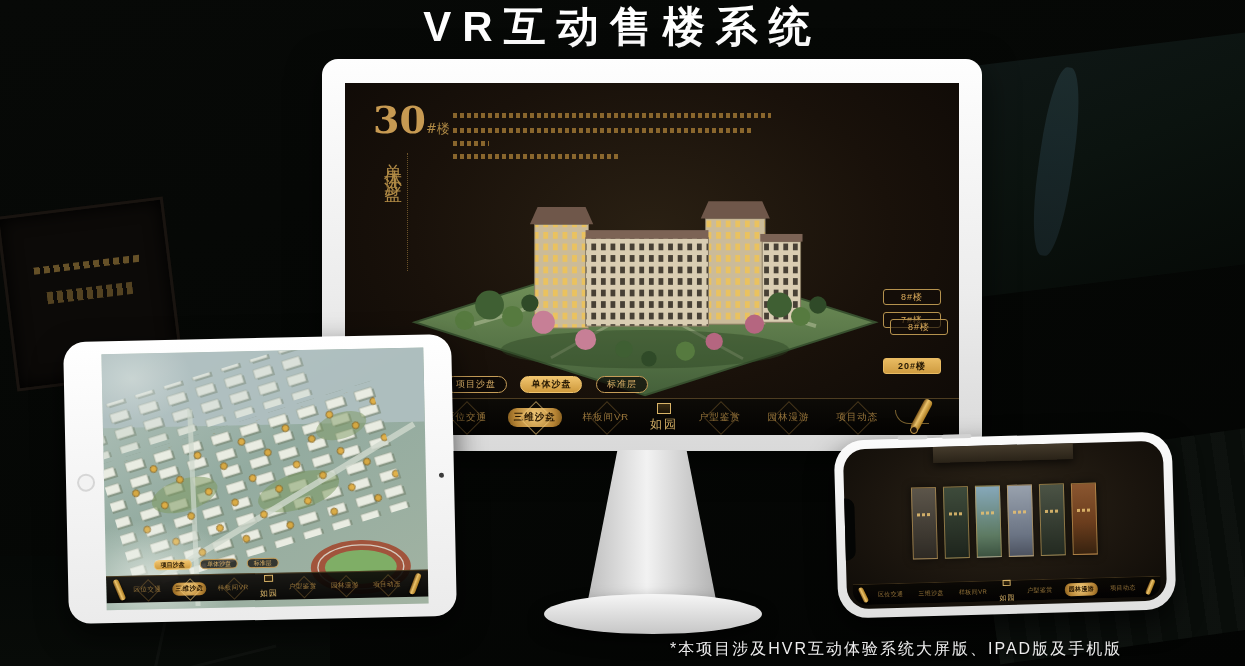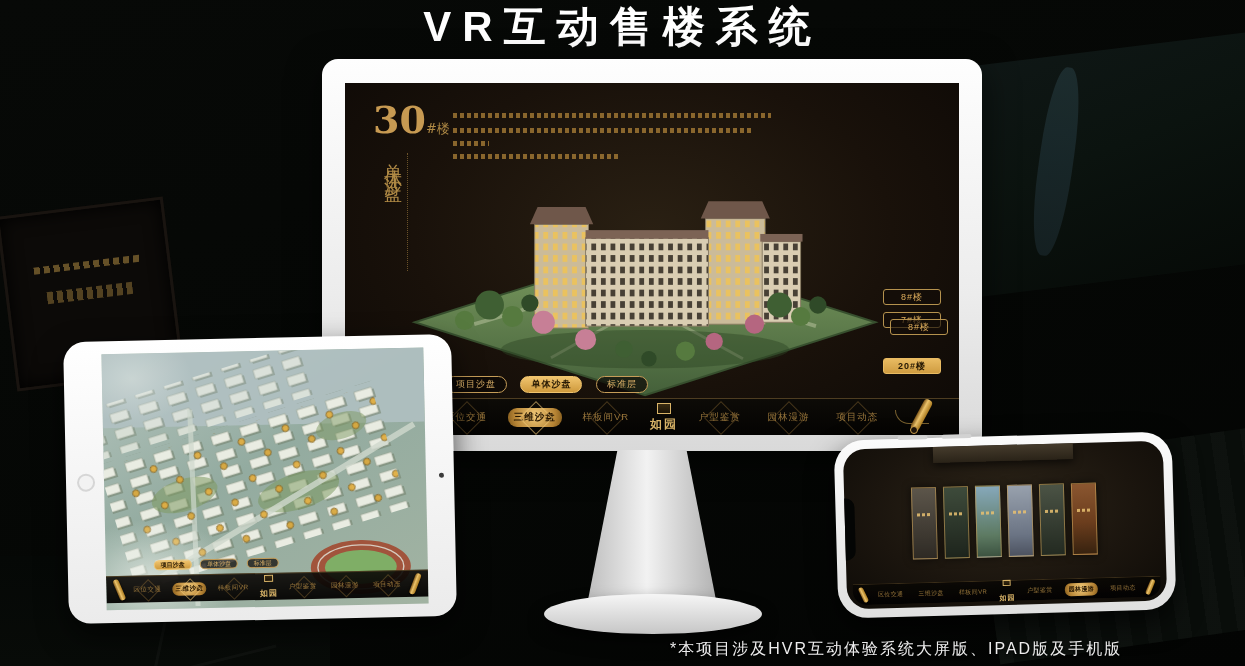--- a/index.html
+++ b/index.html
@@ -76,21 +76,21 @@
   .menu-bar{ position:absolute; left:0; right:0; bottom:0; height:37px;
           background:linear-gradient(180deg,#0d0b07,#040302);
           border-top:1px solid rgba(190,150,80,.4);
           display:flex; align-items:center; justify-content:space-between; padding:0 16px 0 94px; }
   .menu-item{ position:relative; color:#96743a; font-size:9.5px; letter-spacing:1px; padding:3px 6px; white-space:nowrap; }
   .menu-item::before{ content:''; position:absolute; left:50%; top:50%; width:22px; height:22px;
           margin:-11px 0 0 -11px; border:1px solid rgba(160,122,58,.38); transform:rotate(45deg); }
   .menu-item.active{ color:#241501; border-radius:9px;
           background:radial-gradient(circle at 50% 38%, #f2ca79, #b58334 70%, #7c561a); font-weight:bold; }
   .menu-item.active::before{ border-color:rgba(240,200,120,.6); }
-  .menu-logo{ text-align:right; color:#d9b468; line-height:1;font-weight:bold; }
+  .menu-logo{ text-align:right; color:#d9b468; line-height:1; }
   .menu-logo .seal{ width:14px; height:11px; }
   .menu-logo .logo-text{ font-size:12px; letter-spacing:2px; font-family:"DejaVu Serif",serif; }
   .scroll-icon{ position:relative; width:44px; height:34px; }
   .scroll-roll{ position:absolute; left:18px; top:-2px; width:9px; height:34px;
           background:linear-gradient(90deg,#7d5518,#ecc36b 42%,#a9791e); border-radius:4px; transform:rotate(28deg); }
   .scroll-tip{ position:absolute; left:11px; top:26px; width:8px; height:8px; border-radius:50%;
           background:#1c1208; border:1px solid #d9a94f; }
   .scroll-swirl{ position:absolute; left:-4px; top:10px; width:34px; height:14px; border:1px solid rgba(214,170,80,.55);
           border-width:0 0 1px 1px; border-radius:0 0 0 16px; }
 

